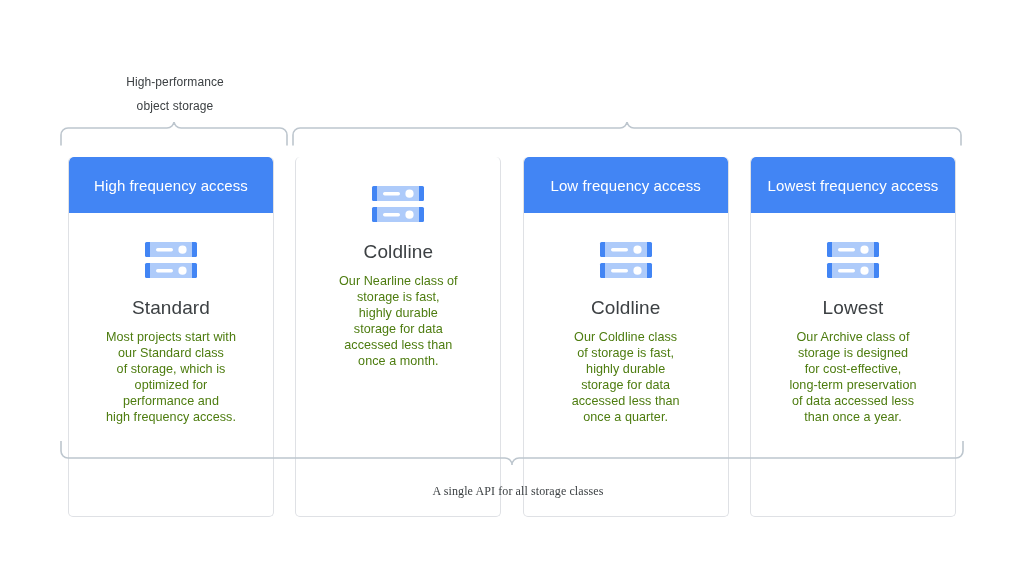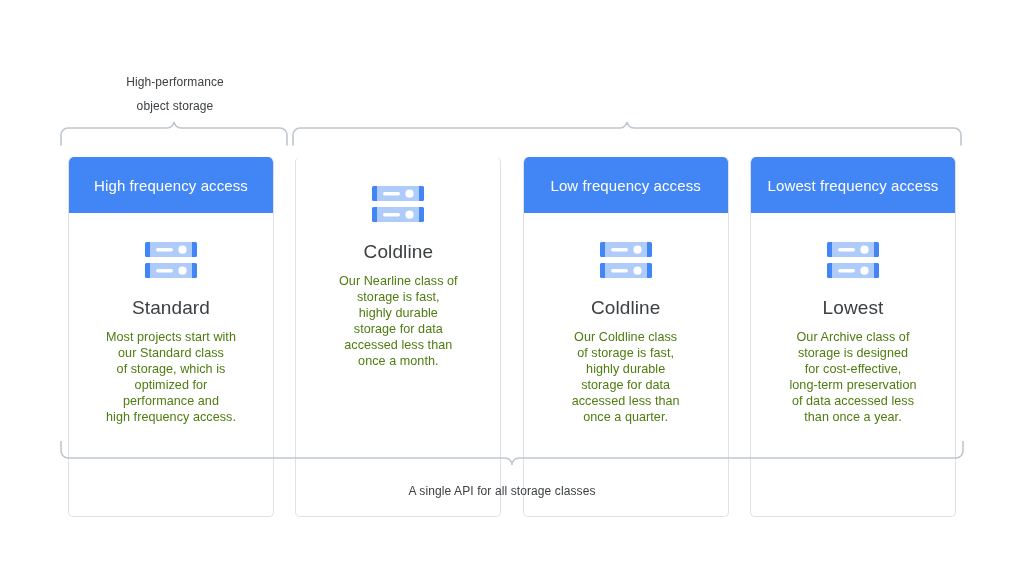--- a/index.html
+++ b/index.html
@@ -38,23 +38,24 @@
     left: 62px;
     top: 70px;
     width: 226px;
   }
   #label-backup {
     left: 300px;
     top: 94px;
     width: 656px;
   }
   #label-single-api {
-    left: 52px;
+    left: 68px;
     top: 479px;
     width: 900px;
+    font-family: Liberation Serif, serif;
   }
 
   
   .bracket {
     position: absolute;
   }
   .bracket svg { display: block; }
 
   #bracket-high-perf { left: 60px; top: 122px; }
   #bracket-backup    { left: 292px; top: 122px; }

